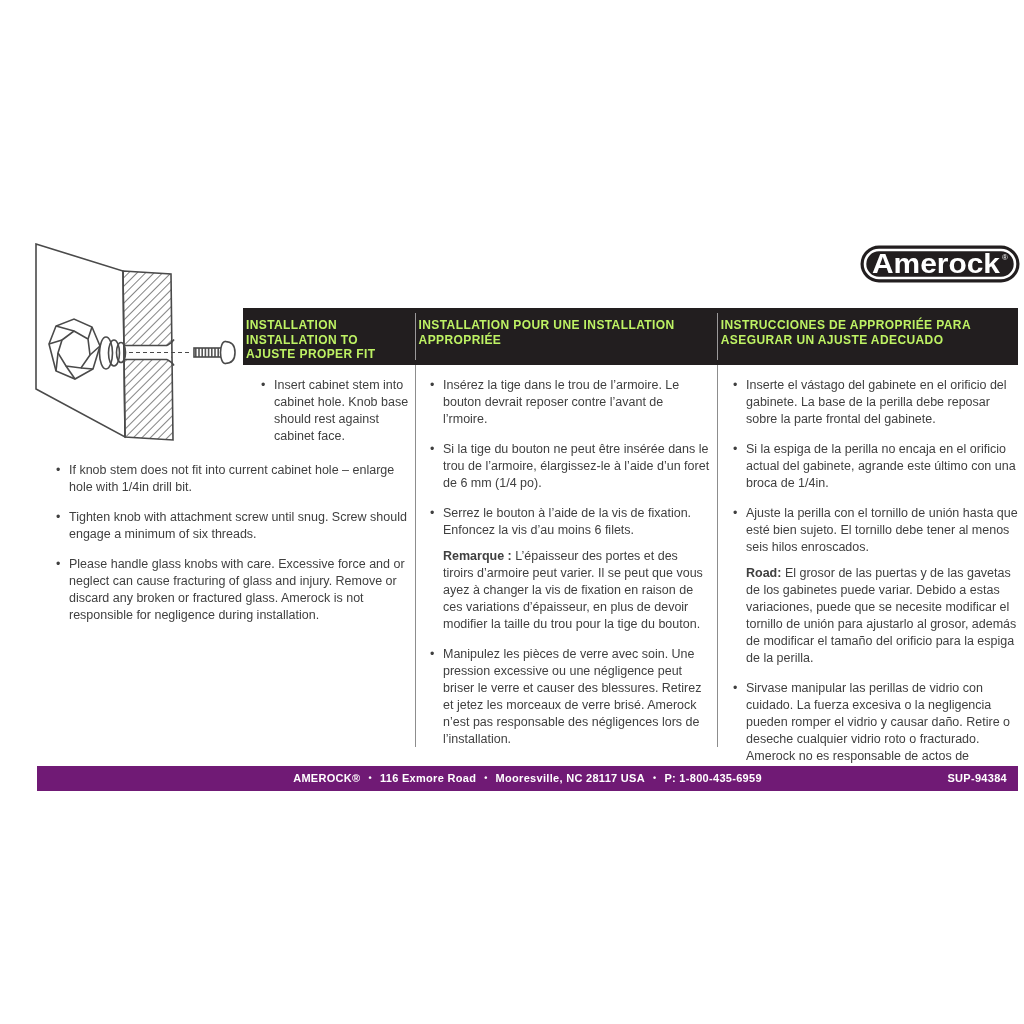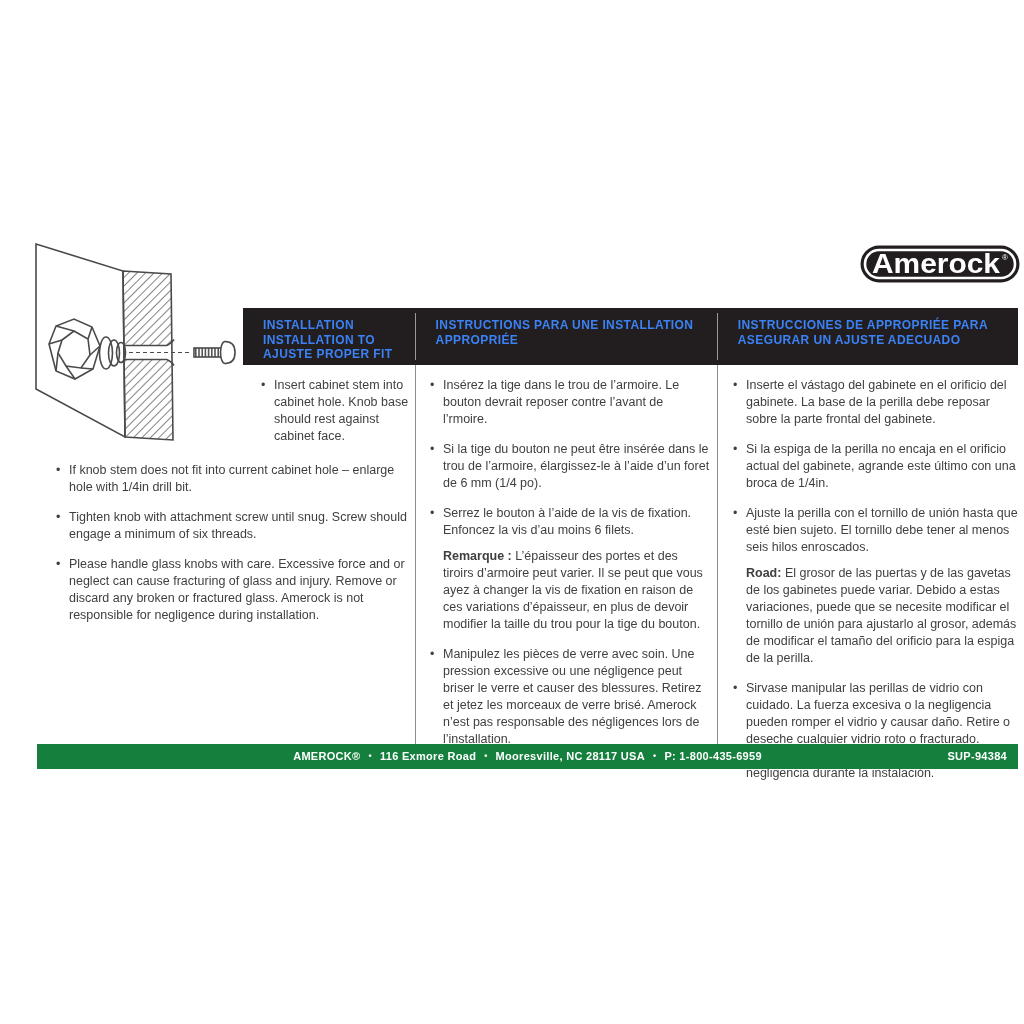--- a/index.html
+++ b/index.html
@@ -9,22 +9,22 @@
 
   
   .logo { position:absolute; left:845px; top:245px; width:160px; height:38px; }
 
   
   .illus { position:absolute; left:14px; top:236px; width:216px; height:218px; }
 
   
   .header-bar { position:absolute; left:228px; top:308px; width:775px; height:57px;
     background:#221e1f; display:flex; align-items:stretch; }
-  .hcell { color:#3b82f6; font-weight:bold; font-size:12px; letter-spacing:.4px;
-    line-height:14.5px; padding:10px 8px 0 20px; }
+  .hcell { color:#bef264; font-weight:bold; font-size:12px; letter-spacing:.4px;
+    line-height:14.5px; padding:10px 8px 0 3px; }
   .hcell[data-col="0"] { width:172px; }
   .hcell[data-col="1"] { width:302px; }
   .hcell[data-col="2"] { width:301px; }
   .hdiv { width:1px; background:rgba(255,255,255,.55); margin:5px 0; }
 
   
   .vdiv { position:absolute; top:365px; height:382px; width:1px; background:#8d8d8d; }
   .vdiv.d1 { left:400px; } .vdiv.d2 { left:702px; }
 
   
@@ -32,22 +32,22 @@
   .col-en { left:40px; width:357px; }
   .col-fr { left:414px; width:281px; }
   .col-es { left:717px; width:286px; }
   .item { position:relative; padding-left:14px; margin-bottom:13px; }
   .item .b { position:absolute; left:1px; top:0; }
   .item.narrow { margin-left:205px; width:160px; margin-bottom:17px; }
   .item.note { margin-top:-4px; }
   .item strong { font-weight:bold; }
 
   
-  .footer-bar { position:absolute; left:22px; top:744px; width:981px; height:25px;
-    background:#15803d; color:#fff; font-weight:bold; font-size:11px; letter-spacing:.3px; }
+  .footer-bar { position:absolute; left:22px; top:766px; width:981px; height:25px;
+    background:#701a75; color:#fff; font-weight:bold; font-size:11px; letter-spacing:.3px; }
   .footer-center { position:absolute; left:0; right:0; top:0; height:25px; line-height:25px;
     text-align:center; }
   .footer-center .sep { display:inline-block; margin:0 8px; font-size:9px; vertical-align:1px; }
   .footer-code { position:absolute; right:11px; top:0; height:25px; line-height:25px;text-align:center; }
 
   svg text { font-family:"Liberation Sans", sans-serif; }
 </style>
 </head>
 <body>
 
@@ -103,21 +103,21 @@
   </svg>
 
   <div class="header-bar">
     <div class="hcell" data-col="0">
         <div>INSTALLATION</div>
         <div>INSTALLATION TO</div>
         <div>AJUSTE PROPER FIT</div>
       </div>
     <div class="hdiv"></div>
     <div class="hcell" data-col="1">
-        <div>INSTRUCTIONS PARA UNE INSTALLATION</div>
+        <div>INSTALLATION POUR UNE INSTALLATION</div>
         <div>APPROPRIÉE</div>
       </div>
     <div class="hdiv"></div>
     <div class="hcell" data-col="2">
         <div>INSTRUCCIONES DE APPROPRIÉE PARA</div>
         <div>ASEGURAR UN AJUSTE ADECUADO</div>
       </div>
   </div>
 
   <div class="vdiv d1"></div>

